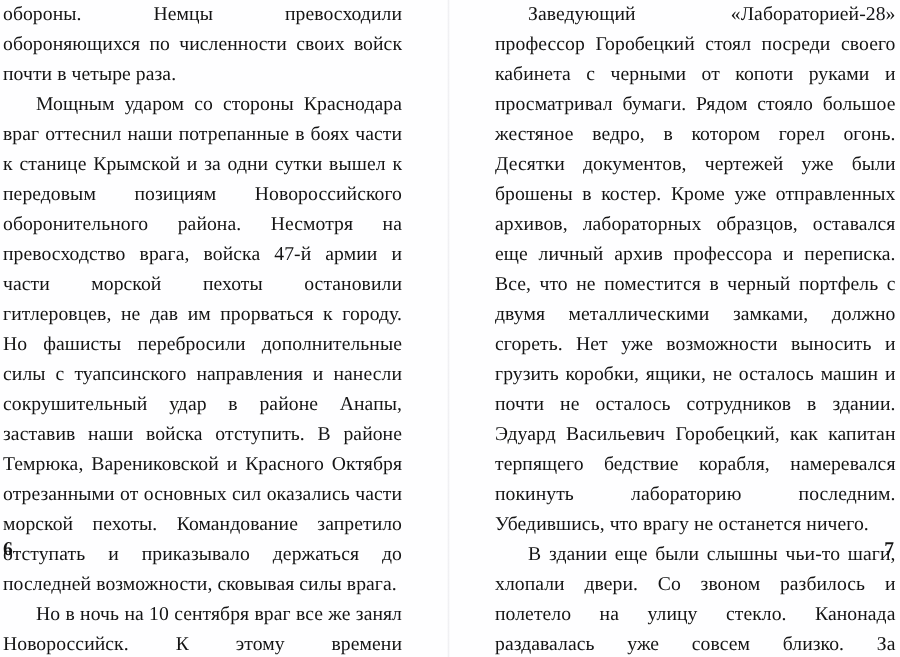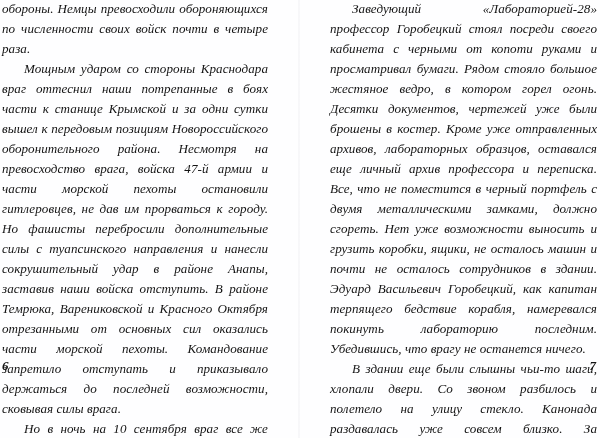--- a/index.html
+++ b/index.html
@@ -27,21 +27,20 @@
     top: 0;
     width: 2px;
     height: 438px;
     background: linear-gradient(to right, rgba(0,0,0,0.0), rgba(120,120,140,0.10), rgba(0,0,0,0.0));
     pointer-events: none;
   }
   .page {
     position: relative;
     height: 380px;
     box-sizing: border-box;
-    font-style: italic;
   }
   .page-left {
     width: 300px;
     padding: 0 32px 0 2px;
   }
   .page-right {
     width: 300px;
     padding: 0 3px 0 30px;
   }
   .textblock {

